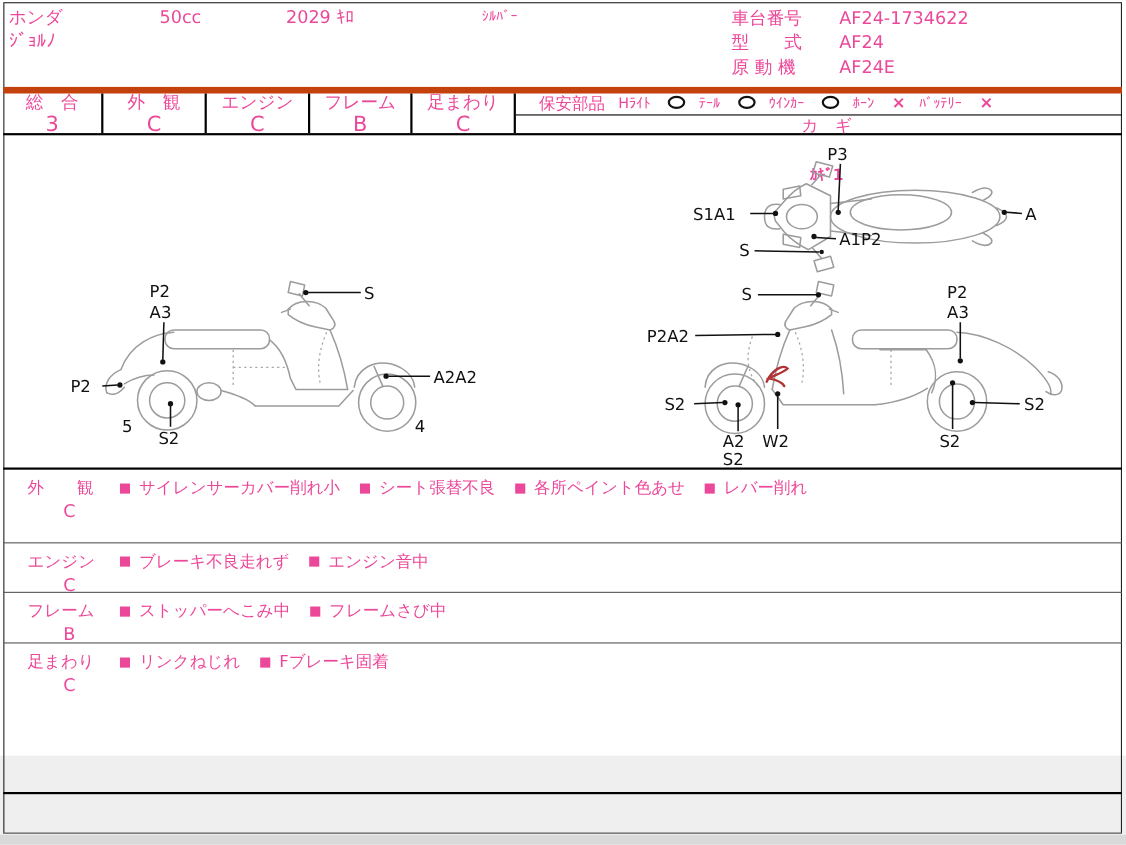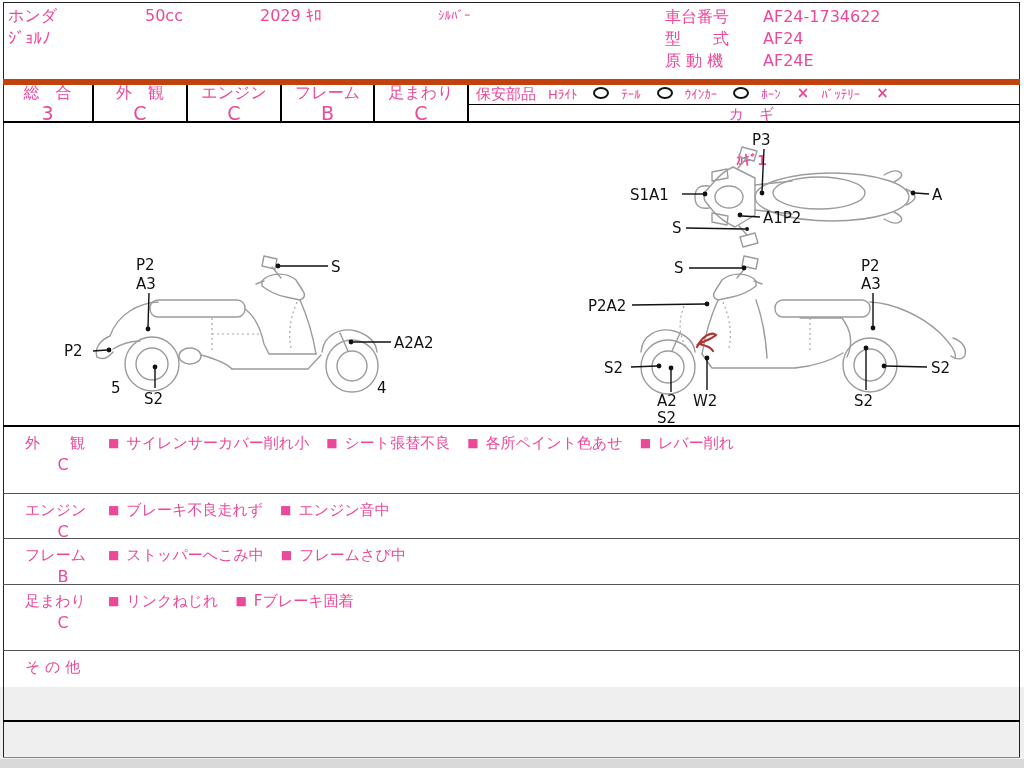--- a/index.html
+++ b/index.html
@@ -29,21 +29,21 @@
     display:flex; border-top:6px solid #c2410c; border-bottom:2px solid #000;
   }
   .grade-cell {
     border-right:2px solid #000; text-align:center;
     display:flex; flex-direction:column; justify-content:center;
   }
   .grade-label { font-size:16px; line-height:20px; white-space:pre; }
   .grade-value { font-size:19px; line-height:20px; }
   .safety-cell { flex:1; display:flex; flex-direction:column; }
   .safety-row {
-    height:22px; display:flex; align-items:center; padding-left:7px;
+    height:22px; display:flex; align-items:center; padding-left:21px;
     border-bottom:1px solid #000; gap:12px;
   }
   .safety-title { font-size:15px; }
   .safety-item { display:flex; align-items:flex-start; gap:16px; font-size:13px; white-space:pre; }
   .st-mark { display:inline-block; }
   .st-circle { width:16px; height:12px; border:2px solid #111; border-radius:50%; }
   .st-cross { font-size:15px; font-weight:bold; line-height:12px; }
   .key-row { height:18px; display:flex; align-items:center; padding-left:14px; gap:28px;flex-direction:column; }
   .key-label { font-size:15px; white-space:pre; }
   .key-value { font-size:14px;font-weight:bold; }
@@ -371,21 +371,16 @@
         <span class="cond-item">
           <span class="bullet">■</span>
           <span>リンクねじれ</span>
         </span>
         <span class="cond-item">
           <span class="bullet">■</span>
           <span>Fブレーキ固着</span>
         </span>
       </div>
   </div>
-  <div class="cond-row thin" style="top:650px; height:70px;">
-    <div class="cond-label">そ の 他</div>
-    <div class="cond-grade"></div>
-    <div class="cond-items"></div>
-  </div>
 
   <div class="empty-band"></div>
   <div class="bottom-strip"></div>
 </div>
 
 </body></html>

